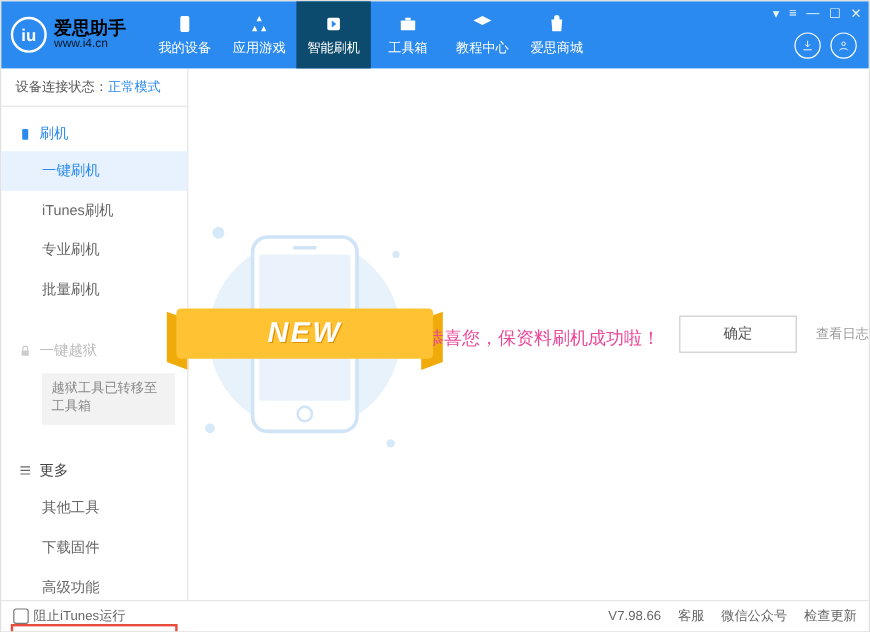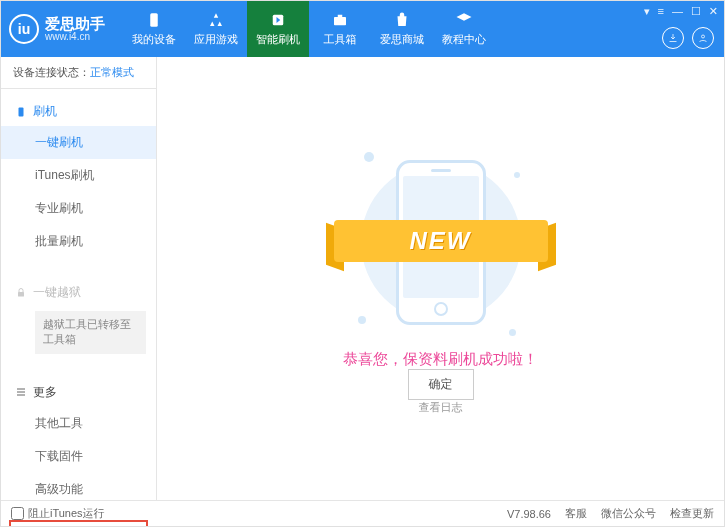--- a/index.html
+++ b/index.html
@@ -1,27 +1,27 @@
 <!DOCTYPE html>
 <html><head>
 <meta charset="utf-8">
 <style>
 * { margin: 0; padding: 0; box-sizing: border-box; font-family: "Microsoft YaHei", Arial, sans-serif; }
 body { width: 725px; height: 527px; overflow: hidden; background: #fff; border: 1px solid #e0e0e0; }
 
 .header { height: 56px; background: #2b8aef; display: flex; align-items: center; padding: 0 8px; position: relative; }
 .logo-area { display: flex; align-items: center; gap: 6px; margin-right: 18px; }
 .logo-circle { width: 30px; height: 30px; border: 2px solid #fff; border-radius: 50%; display: flex; align-items: center; justify-content: center; color: #fff; font-weight: bold; font-size: 14px; }
-.logo-text { color: #ffffff; }
+.logo-text { color: #000000; }
 .logo-title { font-size: 15px; font-weight: bold; line-height: 1; }
 .logo-url { font-size: 10px; opacity: 0.85; line-height: 1.2; }
 
 .nav { display: flex; height: 100%; }
 .nav-item { width: 62px; display: flex; flex-direction: column; align-items: center; justify-content: center; gap: 3px; color: #fff; font-size: 11px; cursor: pointer; }
-.nav-item.active { background: #15803d; }
+.nav-item.active { background: #0c4a6e; }
 .nav-icon { width: 18px; height: 18px; display: flex; align-items: center; justify-content: center; }
 .nav-icon svg { fill: #fff; }
 
 .win-controls { position: absolute; right: 6px; top: 4px; display: flex; gap: 8px; }
 .win-btn { color: #fff; font-size: 11px; cursor: pointer; opacity: 0.9; }
 .header-circles { position: absolute; right: 10px; bottom: 8px; display: flex; gap: 8px; }
 .circle-btn { width: 22px; height: 22px; border: 1.5px solid #fff; border-radius: 50%; display: flex; align-items: center; justify-content: center; cursor: pointer; }
 .circle-btn svg { stroke: #fff; fill: none; stroke-width: 1.5; }
 
 .body-area { display: flex; height: calc(100% - 56px - 26px); }
@@ -32,36 +32,36 @@
 .side-group { padding: 8px 0; }
 .side-header { display: flex; align-items: center; gap: 6px; padding: 6px 14px; color: #444; cursor: pointer; }
 .side-header.blue { color: #2b8aef; }
 .side-header.gray { color: #bbb; }
 .side-sub { padding: 8px 10px 8px 34px; cursor: pointer; color: #666; }
 .side-sub.active { background: #e8f2fe; color: #2b8aef; }
 .side-note { margin: 4px 10px 4px 34px; padding: 6px 8px; background: #f2f2f2; color: #888; font-size: 11px; line-height: 1.4; }
 .side-divider { height: 1px; background: #eee; margin: 2px 0; }
 .checkbox-row { border: 2px solid #e74c3c; margin: 6px 8px; padding: 6px 4px; display: flex; gap: 10px; font-size: 11px; color: #888; }
 
-.main { flex: 1; display: flex; flex-direction: column; align-items: center; justify-content: center; gap: 0; position: relative; }
+.main { flex: 1; display: flex; flex-direction: row; align-items: center; justify-content: flex-end; gap: 16px; position: relative; }
 .phone-wrap { position: relative; width: 170px; height: 200px; display: flex; align-items: center; justify-content: center; }
 .bg-circle { position: absolute; width: 160px; height: 160px; border-radius: 50%; background: #e8f2fb; }
 .phone { position: relative; width: 90px; height: 165px; background: #fff; border: 3px solid #cfe4f7; border-radius: 14px; display: flex; flex-direction: column; align-items: center; padding: 6px 0; }
 .phone-speaker { width: 20px; height: 3px; background: #cfe4f7; border-radius: 2px; margin-bottom: 4px; }
 .phone-screen { flex: 1; width: 76px; background: #eaf3fc; border-radius: 2px; }
 .phone-home { width: 14px; height: 14px; border: 2px solid #cfe4f7; border-radius: 50%; margin-top: 4px; }
 .banner { position: absolute; left: -22px; right: -22px; top: 78px; height: 42px; background: #ffc233; border-radius: 4px; display: flex; align-items: center; justify-content: center; }
 .banner::before, .banner::after { content: ""; position: absolute; top: 6px; width: 18px; height: 42px; background: #f0aa0a; z-index: -1; }
 .banner::before { left: -8px; transform: skewY(20deg); }
 .banner::after { right: -8px; transform: skewY(-20deg); }
 .banner-text { color: #fff; font-size: 24px; font-weight: 900; font-style: italic; letter-spacing: 2px; text-shadow: 1px 1px 0 #e09000; }
 .dot { position: absolute; border-radius: 50%; background: #d6e9f9; }
 
 .success-text { font-size: 15px; color: #ec4899; margin-top: 8px; }
-.ok-btn { border: 1px solid #ccc; background: #fff; padding: 6px 20px; font-size: 12px; color: #555; cursor: pointer; }
+.ok-btn { border: 1px solid #ccc; background: #fff; padding: 6px 36px; font-size: 12px; color: #555; cursor: pointer; }
 .log-link { font-size: 11px; color: #999; cursor: pointer; }
 
 .footer { height: 26px; border-top: 1px solid #e5e5e5; display: flex; align-items: center; padding: 0 10px; font-size: 11px; color: #666; gap: 14px; }
 .footer .spacer { flex: 1; }
 .footer label { display: flex; align-items: center; gap: 4px; cursor: pointer; }
 .footer a { color: #666; text-decoration: none; cursor: pointer; }
 </style>
 </head>
 <body>
 
@@ -104,32 +104,32 @@
           <svg viewBox="0 0 24 24" width="18" height="18">
             <rect x="4" y="8" width="16" height="11" rx="1"></rect>
             <rect x="9" y="5" width="6" height="3"></rect>
           </svg>
         </span>
       <span>工具箱</span>
     </div>
     <div class="nav-item">
       <span class="nav-icon">
           <svg viewBox="0 0 24 24" width="18" height="18">
+            <path d="M12 3l10 5-10 5L2 8z"></path>
+          </svg>
+        </span>
+      <span>教程中心</span>
+    </div>
+    <div class="nav-item">
+      <span class="nav-icon">
+          <svg viewBox="0 0 24 24" width="18" height="18">
             <path d="M6 7h12l-1 13H7z M9 7V5a3 3 0 016 0v2"></path>
           </svg>
         </span>
       <span>爱思商城</span>
-    </div>
-    <div class="nav-item">
-      <span class="nav-icon">
-          <svg viewBox="0 0 24 24" width="18" height="18">
-            <path d="M12 3l10 5-10 5L2 8z"></path>
-          </svg>
-        </span>
-      <span>教程中心</span>
     </div>
   </div>
   <div class="win-controls">
     <span class="win-btn">▾</span>
     <span class="win-btn">≡</span>
     <span class="win-btn">—</span>
     <span class="win-btn">☐</span>
     <span class="win-btn">✕</span>
   </div>
   <div class="header-circles">

